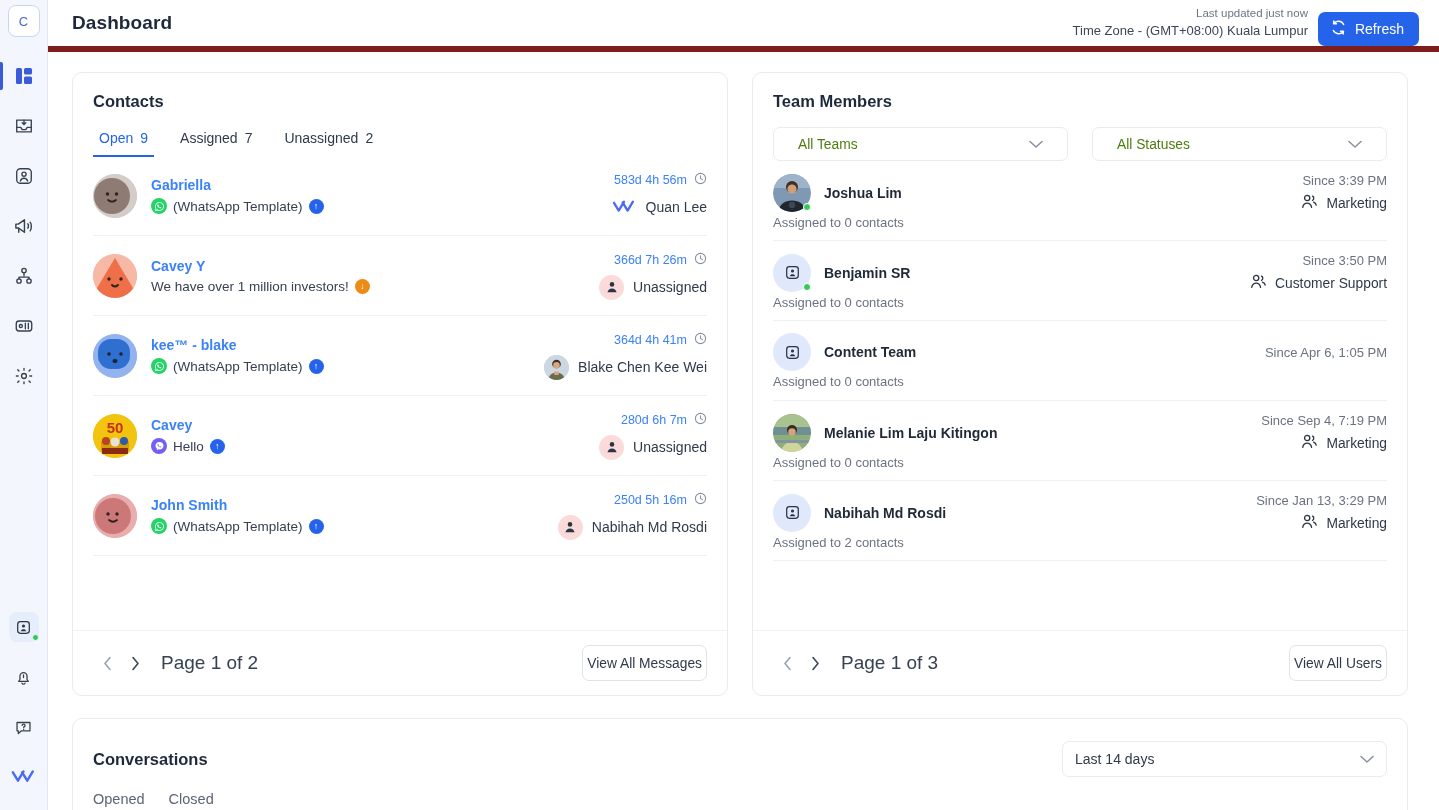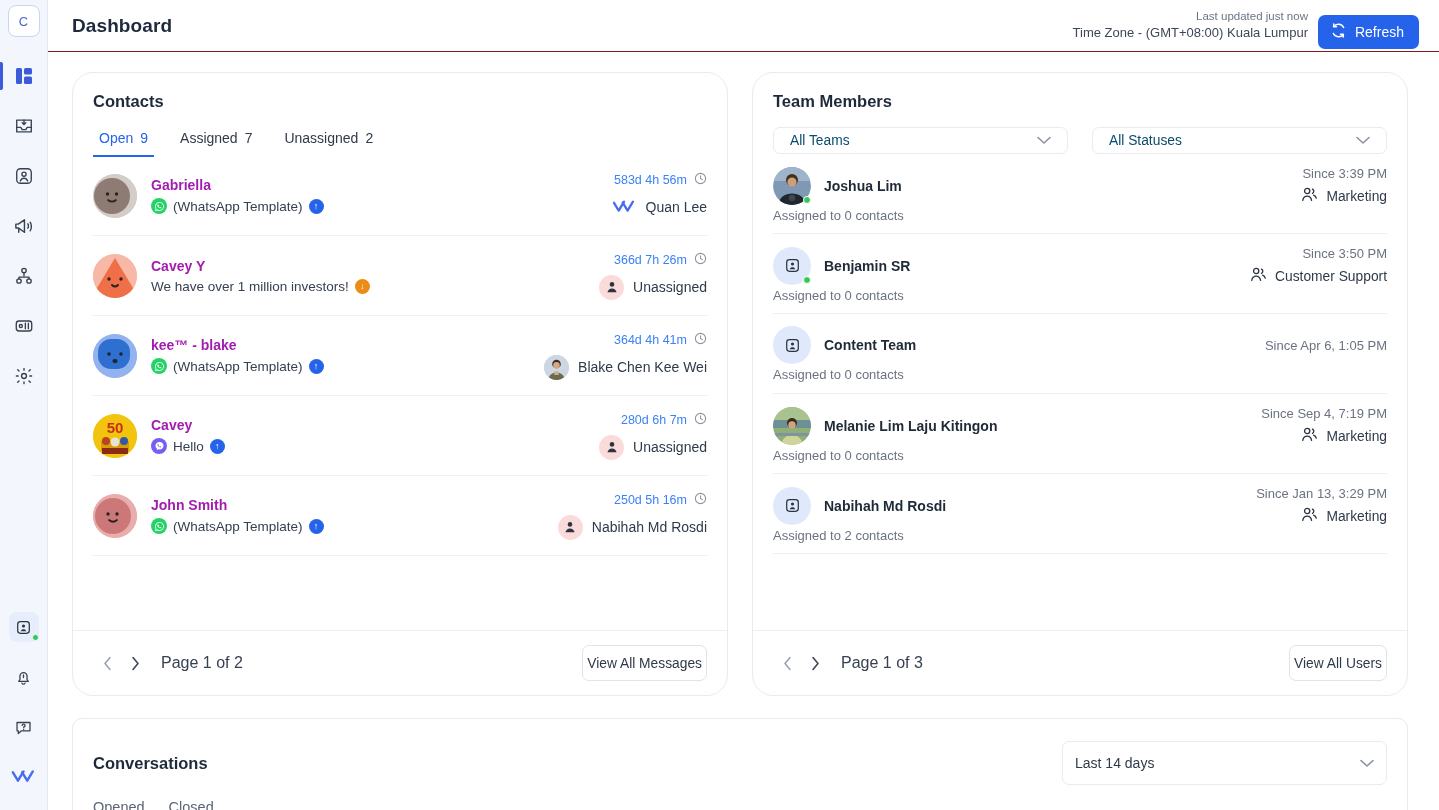--- a/index.html
+++ b/index.html
@@ -48,40 +48,40 @@
   .green-dot {
     position: absolute; width: 7px; height: 7px; border-radius: 50%;
     background: #35c759; right: 9px; bottom: 11px;
     border: 1px solid #f3f6fc;
   }
 
   
   .main { flex: 1; height: 810px; display: flex; flex-direction: column; background: #ffffff; overflow: hidden; }
   .topbar {
     height: 52px; flex: 0 0 52px;
-    border-bottom: 1px solid #7f1d1d;
+    border-bottom: 6px solid #7f1d1d;
     display: flex; align-items: center; padding: 0 20px 0 24px;
     background: #fff;
   }
   .page-title { font-size: 19px; font-weight: bold; color: #1e2a3b; letter-spacing: .1px; }
   .topbar-right { margin-left: auto; display: flex; align-items: center; gap: 10px; }
   .meta { text-align: right; line-height: 1.45; }
   .meta .l1 { font-size: 11.5px; color: #6b7585; }
   .meta .l2 { font-size: 13px; color: #3d4757; }
   .refresh-btn {
     background: #2563eb; color: #fff; border: none; border-radius: 7px;
     height: 34px; padding: 0 15px 0 12px;
     display: flex; align-items: center; gap: 8px;
     font-size: 14px; font-family: inherit; cursor: pointer; margin-top: 12px;
   }
 
   .content { flex: 1; overflow: hidden; padding: 20px 31px 0 24px; }
   .row-cards { display: flex; gap: 24px; }
   .card {
-    background: #fff; border: 1px solid #e8ebf0; border-radius: 21px;
+    background: #fff; border: 1px solid #e8ebf0; border-radius: 10px;
     flex: 1 1 0; min-width: 0;
     display: flex; flex-direction: column;
   }
   .card-head { padding: 19px 20px 0 20px; }
   .card-title { font-size: 16.5px; font-weight: bold; color: #1e2a3b; }
 
   
   .tabs { display: flex; gap: 20px; padding: 0 20px; margin-top: 14px; }
   .tab {
     font-size: 14px; color: #2f3a4a; padding: 4px 6px 9px 6px;
@@ -99,21 +99,21 @@
     height: 80px;
     border-bottom: 1px solid #eef0f4;
   }
   .list-row:last-child { border-bottom: 1px solid #eef0f4; }
   .avatar {
     width: 44px; height: 44px; border-radius: 50%;
     flex: 0 0 44px; overflow: hidden; position: relative;
     display: flex; align-items: center; justify-content: center;
   }
   .c-info { margin-left: 14px; min-width: 0; }
-  .c-name { font-size: 14px; font-weight: bold; color: #a21caf; white-space: nowrap; }
+  .c-name { font-size: 14px; font-weight: bold; color: #3b82f6; white-space: nowrap; }
   .c-sub {
     display: flex; align-items: center; gap: 6px; margin-top: 5px;
     font-size: 13.5px; color: #374151; white-space: nowrap;
   }
   .chan {
     width: 16px; height: 16px; border-radius: 50%; flex: 0 0 16px;
     display: flex; align-items: center; justify-content: center;
   }
   .chan.whatsapp { background: #25d366; }
   .chan.viber { background: #7360f2; }
@@ -134,33 +134,33 @@
   
   .card-foot {
     margin-top: auto; border-top: 1px solid #eef0f4;
     padding: 14px 20px; display: flex; align-items: center; gap: 0;
   }
   .pager-arrow {
     width: 28px; height: 28px; display: flex; align-items: center; justify-content: center;
     color: #6b7280; cursor: pointer; font-size: 15px;
   }
   .pager-arrow.next { color: #374151; }
-  .page-label { font-size: 16px; color: #374151; margin-left: 12px; }
+  .page-label { font-size: 19px; color: #374151; margin-left: 12px; }
   .ghost-btn {
     margin-left: auto; background: #fff; border: 1px solid #dfe3ea; border-radius: 7px;
     height: 36px; padding: 0 4px; font-size: 13.8px; color: #2f3a4a;
     font-family: inherit; cursor: pointer;
   }
 
   
   .selects { display: flex; gap: 24px; padding: 0 20px; margin-top: 16px; }
   .select {
-    flex: 1 1 0; height: 27px; border: 1px solid #e8ebf0; border-radius: 7px;
-    display: flex; align-items: center; padding: 0 16px;
-    font-size: 13.8px; color: #0c4a6e; cursor: pointer; background: #fff;
+    flex: 1 1 0; height: 34px; border: 1px solid #e8ebf0; border-radius: 7px;
+    display: flex; align-items: center; padding: 0 24px;
+    font-size: 13.8px; color: #4d7c0f; cursor: pointer; background: #fff;
   }
   .select .chev { margin-left: auto; color: #8b93a1; }
 
   
   .tlist { padding: 0 20px; }
   .t-row { border-bottom: 1px solid #eef0f4; padding: 12px 0 9px 0; height: 80px; }
   .t-top { display: flex; align-items: center; }
   .t-av {
     width: 38px; height: 38px; border-radius: 50%; flex: 0 0 38px; position: relative;
     display: flex; align-items: center; justify-content: center; overflow: visible;
@@ -171,21 +171,21 @@
   .t-right { margin-left: auto; text-align: right; }
   .t-since { font-size: 13px; color: #6b7280; white-space: nowrap; }
   .t-team { display: flex; align-items: center; justify-content: flex-end; gap: 8px; margin-top: 6px; font-size: 13.8px; color: #2f3a4a; white-space: nowrap; }
   .t-assigned { font-size: 13px; color: #6b7280; margin-top: 3px; }
 
   
   .conv-card { margin-top: 22px; border: 1px solid #e8ebf0; border-radius: 10px; background: #fff; }
   .conv-head { display: flex; align-items: center; padding: 22px 20px 0 20px; }
   .conv-title { font-size: 16.5px; font-weight: bold; color: #1e2a3b; }
   .conv-select {
-    margin-left: auto; width: 325px; height: 44px;
+    margin-left: auto; width: 325px; height: 36px;
     border: 1px solid #e8ebf0; border-radius: 7px;
     display: flex; align-items: center; padding: 0 12px;
     font-size: 14px; color: #2f3a4a; cursor: pointer;
   }
   .conv-tabs { display: flex; gap: 24px; padding: 14px 20px 0 20px; }
   .conv-tab { display: flex; align-items: flex-end; gap: 6px; font-size: 14.5px; color: #5b6575; cursor: pointer; flex-direction: column; }
   .info-i {
     width: 13px; height: 13px; border-radius: 50%; background: #6b7280; color: #fff;
     font-size: 9px; display: flex; align-items: center; justify-content: center; font-weight: bold;
   }

